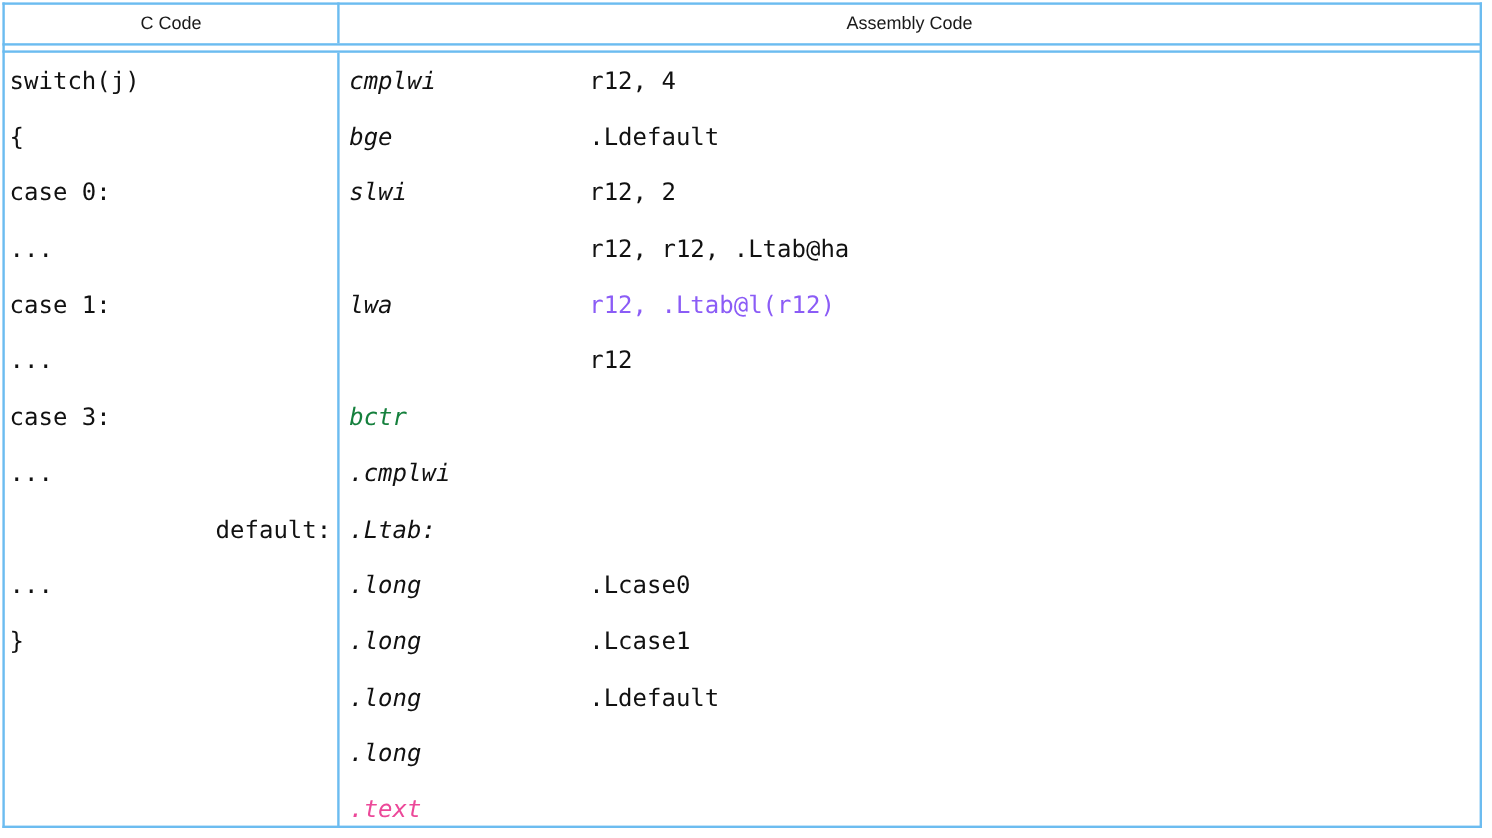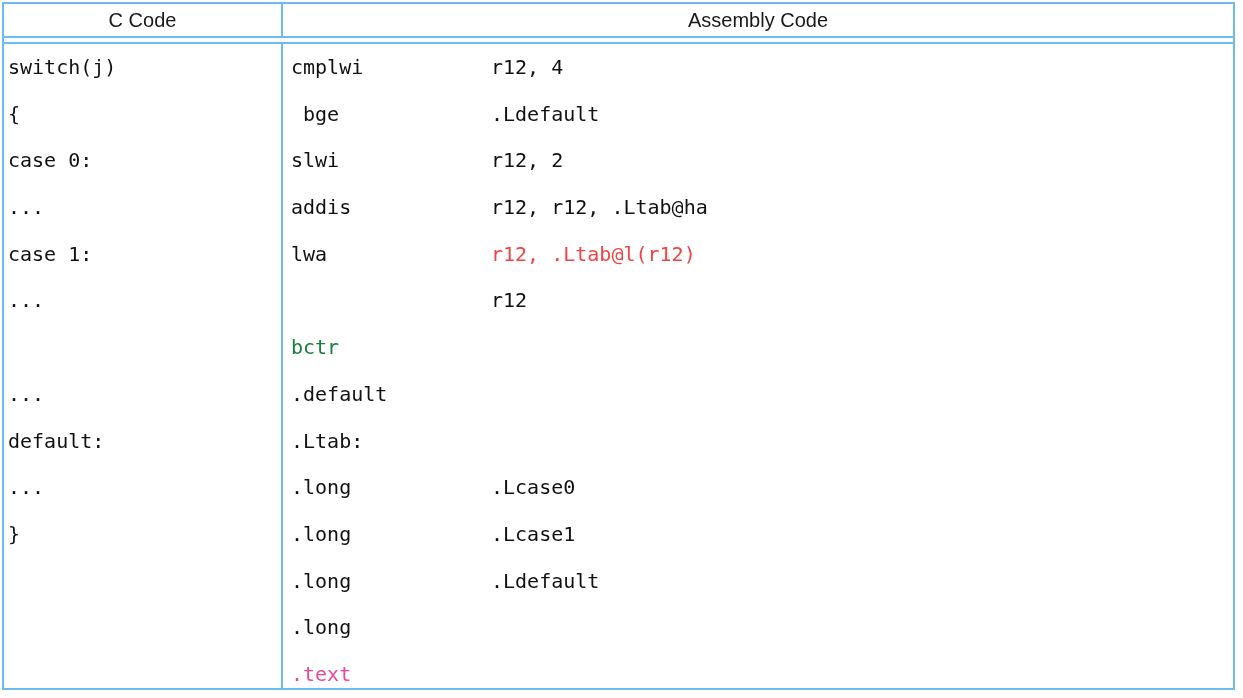--- a/index.html
+++ b/index.html
@@ -53,21 +53,21 @@
     top: 4px;
     width: 1229px;
     height: 32px;
   }
   .header-cell {
     position: absolute;
     top: 0;
     height: 32px;
     line-height: 32px;
     text-align: center;
-    font-size: 20px;
+    font-size: 15px;
     color: #1a1a1a;
     font-family: "Liberation Sans", sans-serif;
     white-space: nowrap;
   }
   #header-c-code    { left: 0px;   width: 277px; }
   #header-asm-code  { left: 279px; width: 950px; }
 
   
   #table-body {
     position: absolute;
@@ -83,21 +83,21 @@
   .cell-text {
     position: absolute;
     font-family: "DejaVu Sans Mono", "Liberation Mono", monospace;
     font-size: 20px;
     color: #111111;
     white-space: pre;
     line-height: 46.7px;
     top: 0;
   }
   .c-source   { left: 8px;   width: 268px; }
-  .asm-mnem   { left: 291px; width: 198px; }
+  .asm-mnem   { left: 291px; width: 198px; font-style: italic; }
   .asm-oper   { left: 491px; width: 740px; }
 </style>
 </head>
 <body>
 
 <div id="code-table">
 
   <div class="rule" id="border-top" style="background: rgb(108, 188, 240);"></div>
   <div class="rule" id="border-bottom" style="background: rgb(108, 188, 240);"></div>
   <div class="rule" id="border-left" style="background: rgb(108, 188, 240);"></div>
@@ -115,53 +115,53 @@
   </div>
 
   <div id="table-body">
       <div class="code-row">
         <div class="cell-text c-source" style="color: rgb(17, 17, 17);">switch(j)</div>
         <div class="cell-text asm-mnem" style="color: rgb(17, 17, 17);">cmplwi</div>
         <div class="cell-text asm-oper" style="color: rgb(17, 17, 17);">r12, 4</div>
       </div>
       <div class="code-row">
         <div class="cell-text c-source" style="color: rgb(17, 17, 17);">{</div>
-        <div class="cell-text asm-mnem" style="color: rgb(17, 17, 17); margin-left: 12px;">bge</div>
+        <div class="cell-text asm-mnem" style="color: rgb(17, 17, 17);">bge</div>
         <div class="cell-text asm-oper" style="color: rgb(17, 17, 17);">.Ldefault</div>
       </div>
       <div class="code-row">
         <div class="cell-text c-source" style="color: rgb(17, 17, 17);">case 0:</div>
         <div class="cell-text asm-mnem" style="color: rgb(17, 17, 17);">slwi</div>
         <div class="cell-text asm-oper" style="color: rgb(17, 17, 17);">r12, 2</div>
       </div>
       <div class="code-row">
         <div class="cell-text c-source" style="color: rgb(17, 17, 17);">...</div>
-        <div class="cell-text asm-mnem" style="color: rgb(17, 17, 17);">addis</div>
         <div class="cell-text asm-oper" style="color: rgb(17, 17, 17);">r12, r12, .Ltab@ha</div>
       </div>
       <div class="code-row">
         <div class="cell-text c-source" style="color: rgb(17, 17, 17);">case 1:</div>
         <div class="cell-text asm-mnem" style="color: rgb(17, 17, 17);">lwa</div>
-        <div class="cell-text asm-oper" style="color: #ef4444;">r12, .Ltab@l(r12)</div>
+        <div class="cell-text asm-oper" style="color: #8b5cf6;">r12, .Ltab@l(r12)</div>
       </div>
       <div class="code-row">
         <div class="cell-text c-source" style="color: rgb(17, 17, 17);">...</div>
         <div class="cell-text asm-oper" style="color: rgb(17, 17, 17);">r12</div>
       </div>
       <div class="code-row">
+        <div class="cell-text c-source" style="color: rgb(17, 17, 17);">case 3:</div>
         <div class="cell-text asm-mnem" style="color: #15803d;">bctr</div>
         <div class="cell-text asm-oper" style="color: rgb(17, 17, 17);"></div>
       </div>
       <div class="code-row">
         <div class="cell-text c-source" style="color: rgb(17, 17, 17);">...</div>
-        <div class="cell-text asm-mnem" style="color: rgb(17, 17, 17);">.default</div>
+        <div class="cell-text asm-mnem" style="color: rgb(17, 17, 17);">.cmplwi</div>
         <div class="cell-text asm-oper" style="color: rgb(17, 17, 17);"></div>
       </div>
       <div class="code-row">
-        <div class="cell-text c-source" style="color: rgb(17, 17, 17);">default:</div>
+        <div class="cell-text c-source" style="color: rgb(17, 17, 17); text-align: right;">default:</div>
         <div class="cell-text asm-mnem" style="color: rgb(17, 17, 17);">.Ltab:</div>
         <div class="cell-text asm-oper" style="color: rgb(17, 17, 17);"></div>
       </div>
       <div class="code-row">
         <div class="cell-text c-source" style="color: rgb(17, 17, 17);">...</div>
         <div class="cell-text asm-mnem" style="color: rgb(17, 17, 17);">.long</div>
         <div class="cell-text asm-oper" style="color: rgb(17, 17, 17);">.Lcase0</div>
       </div>
       <div class="code-row">
         <div class="cell-text c-source" style="color: rgb(17, 17, 17);">}</div>

